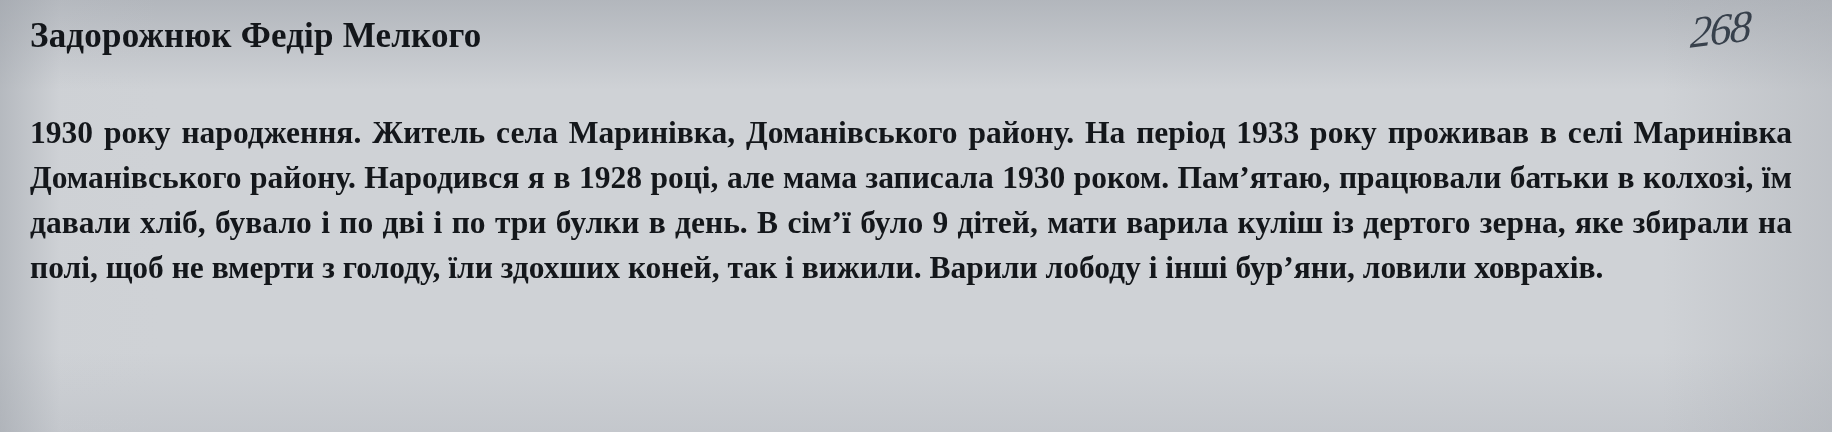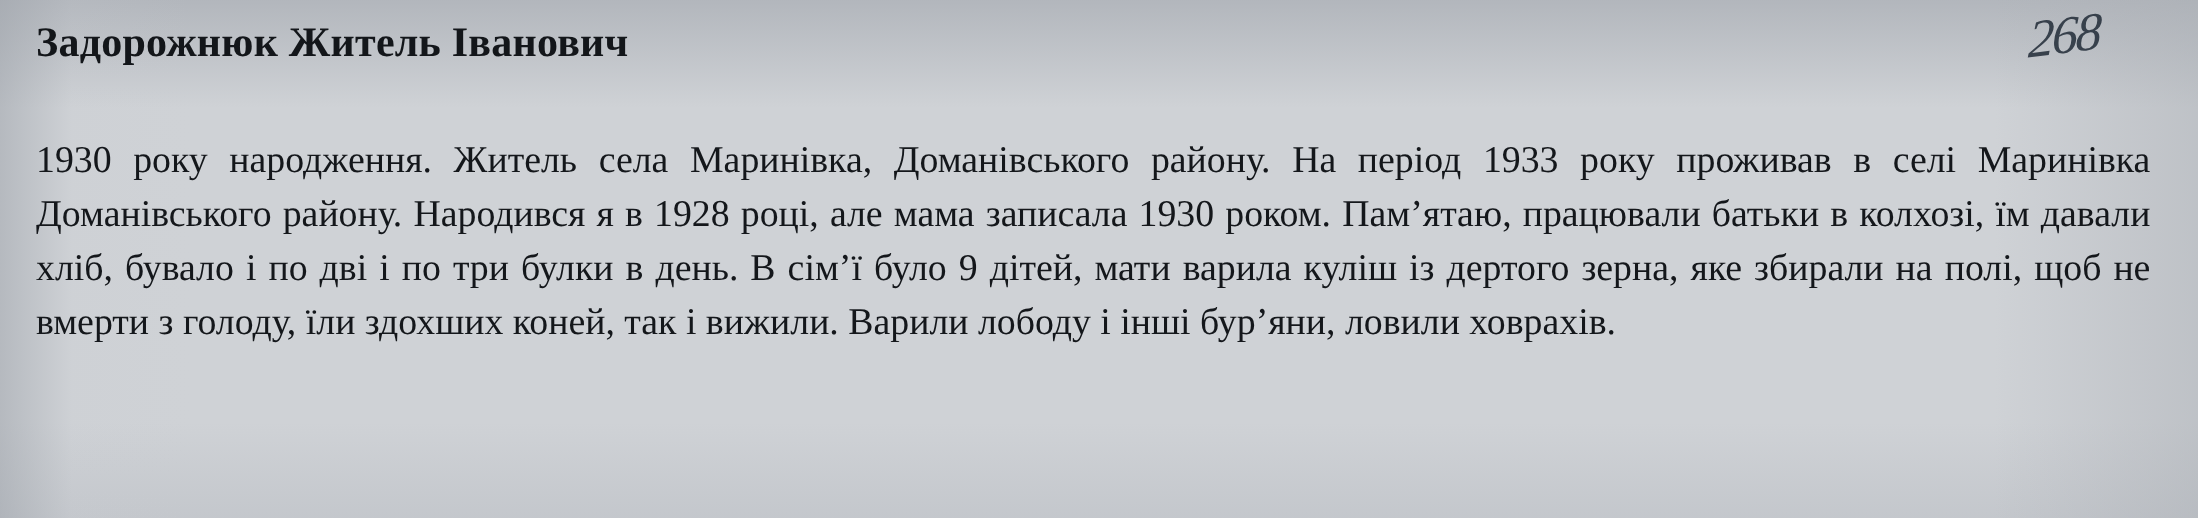--- a/index.html
+++ b/index.html
@@ -89,31 +89,32 @@
     right: 20px;
     font-size: 31.5px;
     line-height: 45px;
     color: #14171b;
     text-align: justify;
     text-justify: inter-word;
     hyphens: none;
   }
   .body-text p {
     margin: 0;
+    font-weight: bold;
   }
 </style>
 </head>
 <body>
 
 <div class="page">
 
 
   <div class="content">
 
-    <div class="title">Задорожнюк Житель Іванович</div>
+    <div class="title">Задорожнюк Федір Мелкого</div>
 
     <div class="page-number">268</div>
 
     <div class="body-text">
       <p>1930 року народження. Житель села Маринівка, Доманівського району. На період 1933 року проживав в селі Маринівка Доманівського району. Народився я в 1928 році, але мама записала 1930 роком. Пам’ятаю, працювали батьки в колхозі, їм давали хліб, бувало і по дві і по три булки в день. В сім’ї було 9 дітей, мати варила куліш із дертого зерна, яке збирали на полі, щоб не вмерти з голоду, їли здохших коней, так і вижили. Варили лободу і інші бур’яни, ловили ховрахів.</p>
     </div>
 
   </div>
 </div>
 

